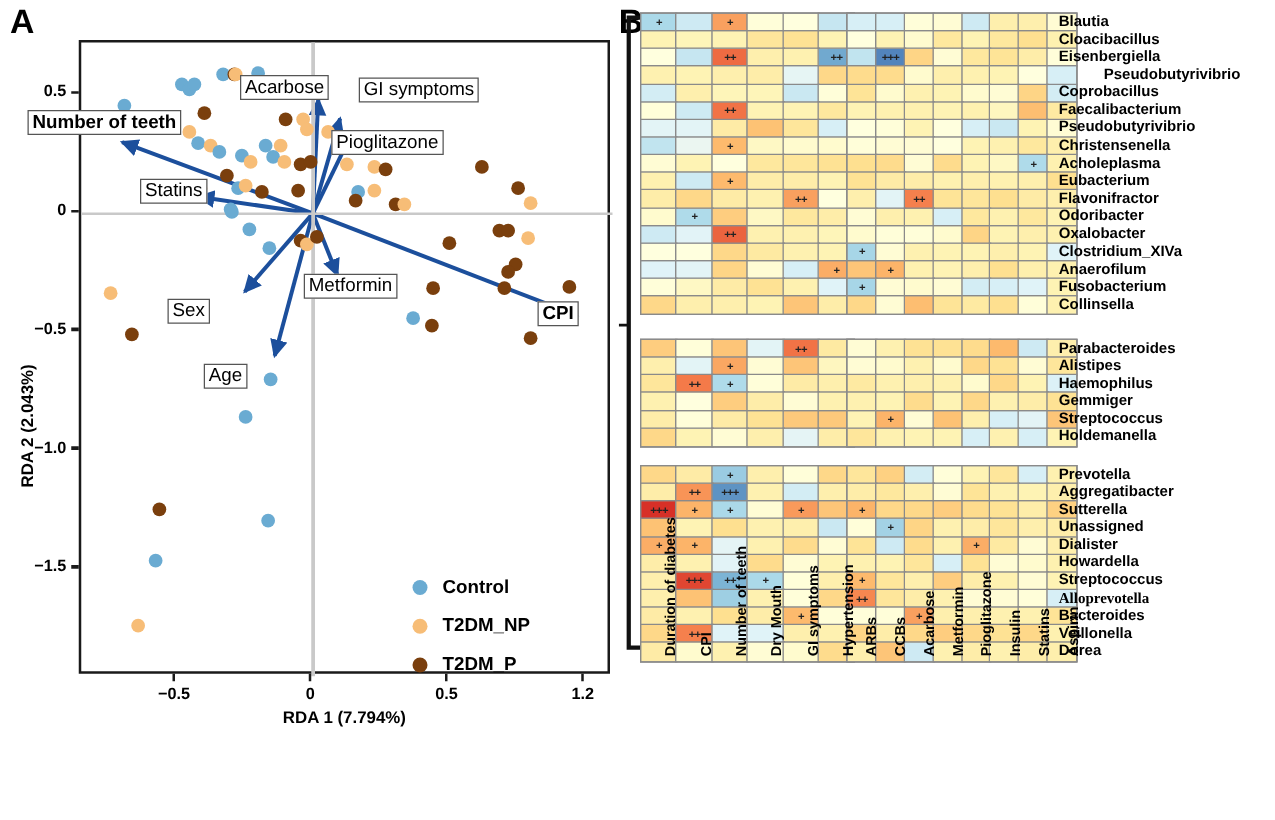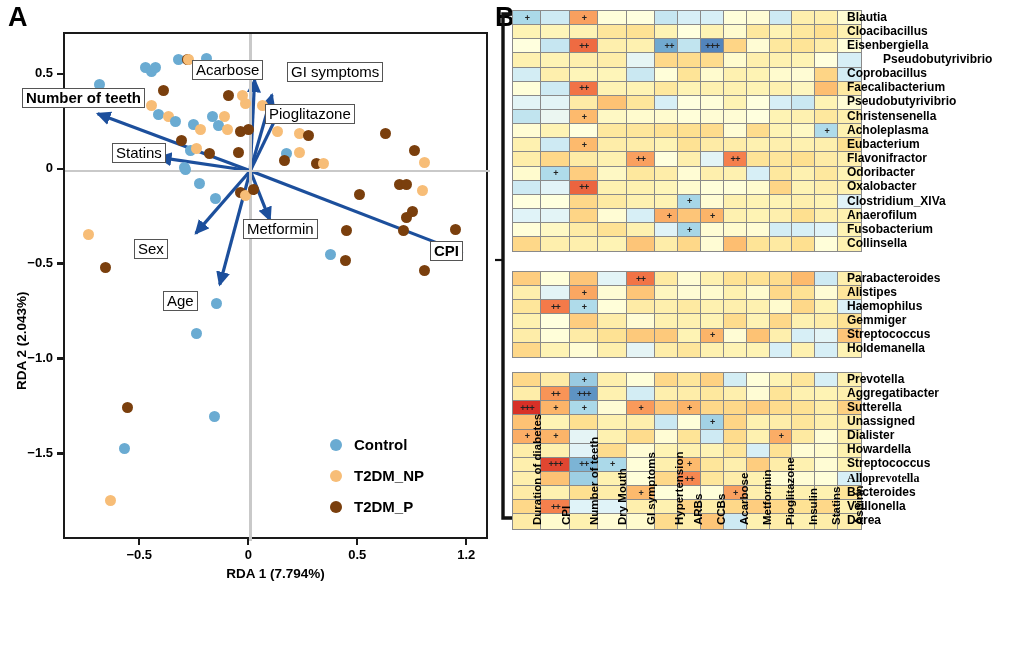--- a/index.html
+++ b/index.html
@@ -18,21 +18,21 @@
   .ytick-lab{position:absolute;font-size:13px;font-weight:bold;color:#000;text-align:right;width:46px;}
   .xtick-lab{position:absolute;font-size:13px;font-weight:bold;color:#000;text-align:center;width:50px;}
   #pa-ylab{position:absolute;font-size:13.5px;font-weight:bold;color:#000;
            transform:rotate(-90deg);transform-origin:left top;white-space:nowrap;}
   #pa-xlab{position:absolute;left:63px;top:566px;width:425px;text-align:center;font-size:13.5px;font-weight:bold;color:#000;}
   .pt{position:absolute;border-radius:50%;width:11px;height:11px;margin-left:-5.5px;margin-top:-5.5px;}
   #arrow-svg{position:absolute;left:0;top:0;width:425px;height:507px;overflow:visible;}
   .vec-lab{position:absolute;background:#fff;border:1.3px solid #555;padding:1px 3px;
            font-size:15px;color:#000;white-space:nowrap;line-height:1.08;}
   .vec-lab.bold{font-weight:bold;}
-  #pa-legend{position:absolute;left:330px;top:429px;}
+  #pa-legend{position:absolute;left:330px;top:454px;}
   .leg-row{display:flex;align-items:center;height:31px;}
   .leg-dot{width:12px;height:12px;border-radius:50%;margin-right:12px;}
   .leg-txt{font-size:15px;font-weight:bold;color:#000;}
 
   
   #panelB{position:absolute;left:495px;top:0;width:525px;height:656px;}
   .hm-grid{position:absolute;display:grid;gap:0;background:#8a8a8a;border:1px solid #8a8a8a;box-sizing:content-box;}
   .cell{position:relative;outline:0.6px solid #8a8a8a;outline-offset:-0.3px;
         display:flex;align-items:center;justify-content:center;}
   .cell span{font-size:9px;font-weight:bold;color:#222;letter-spacing:-0.6px;line-height:1;}

